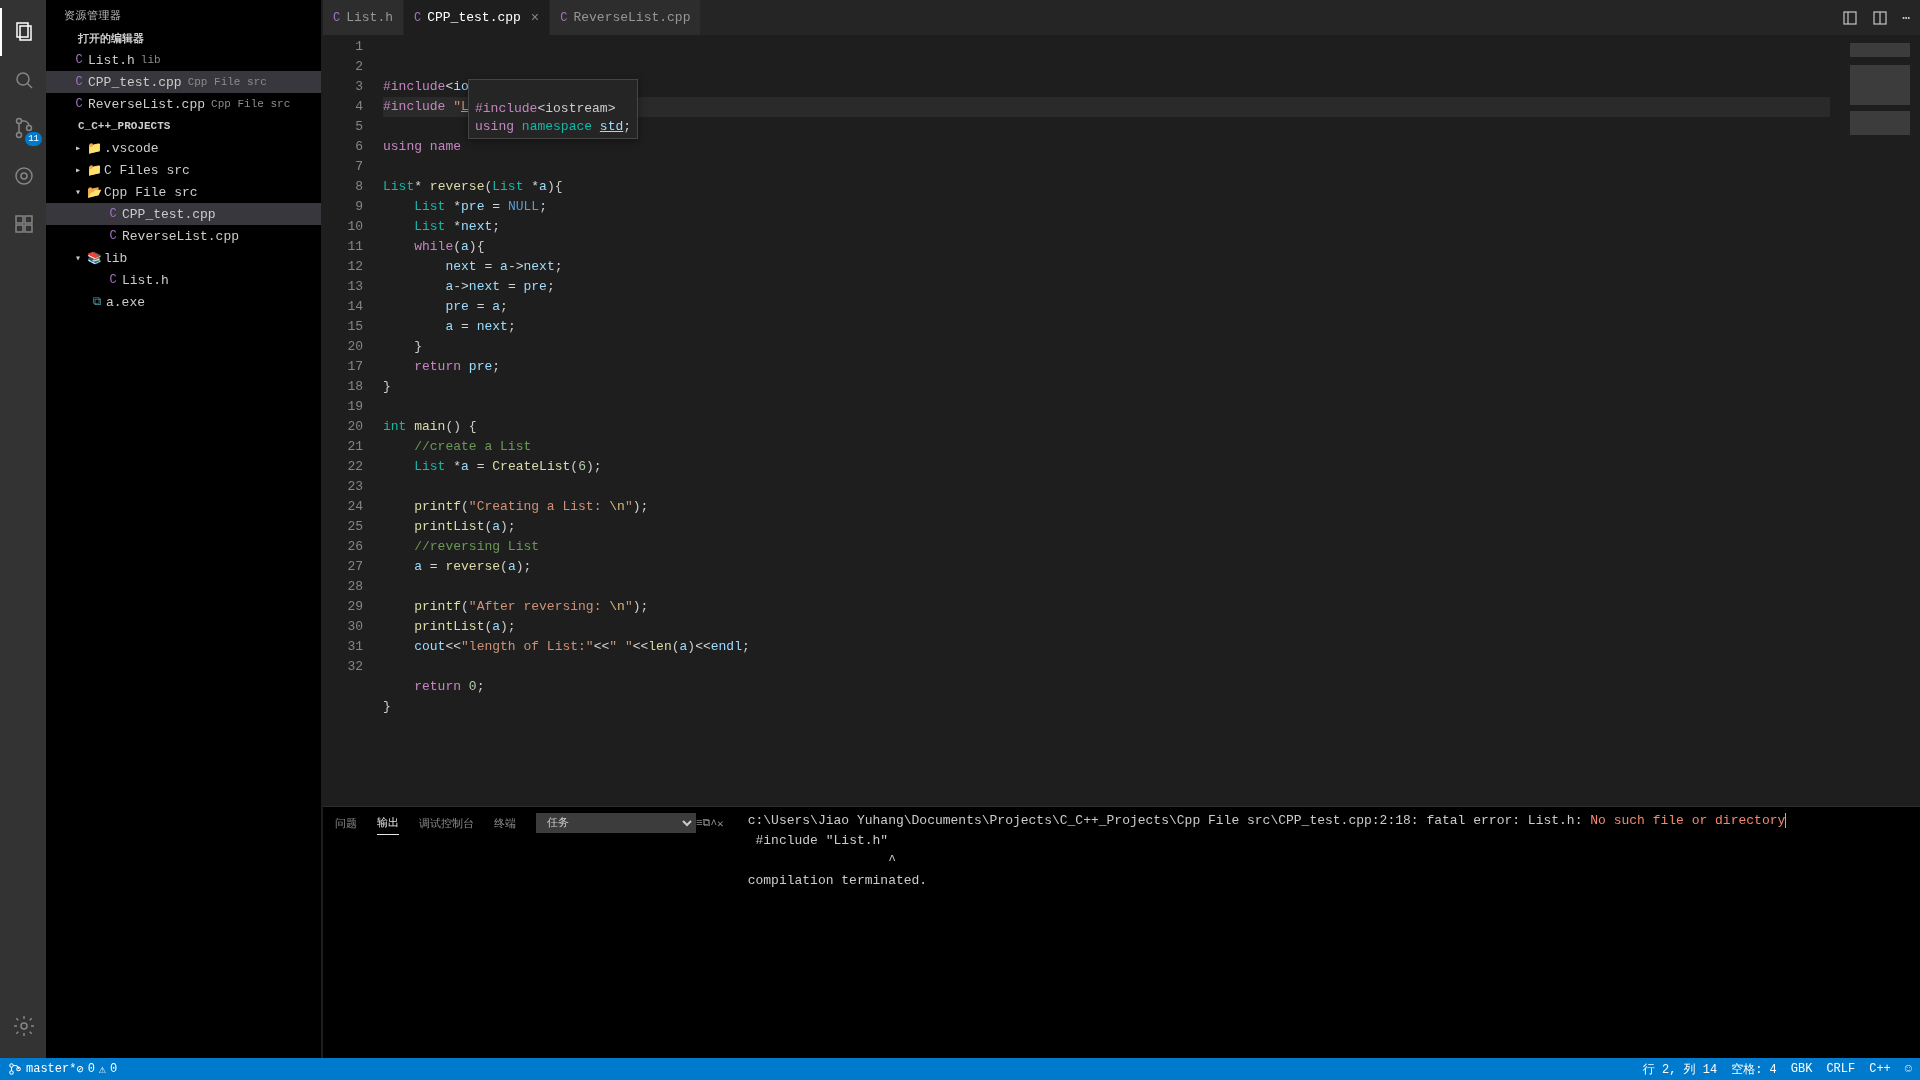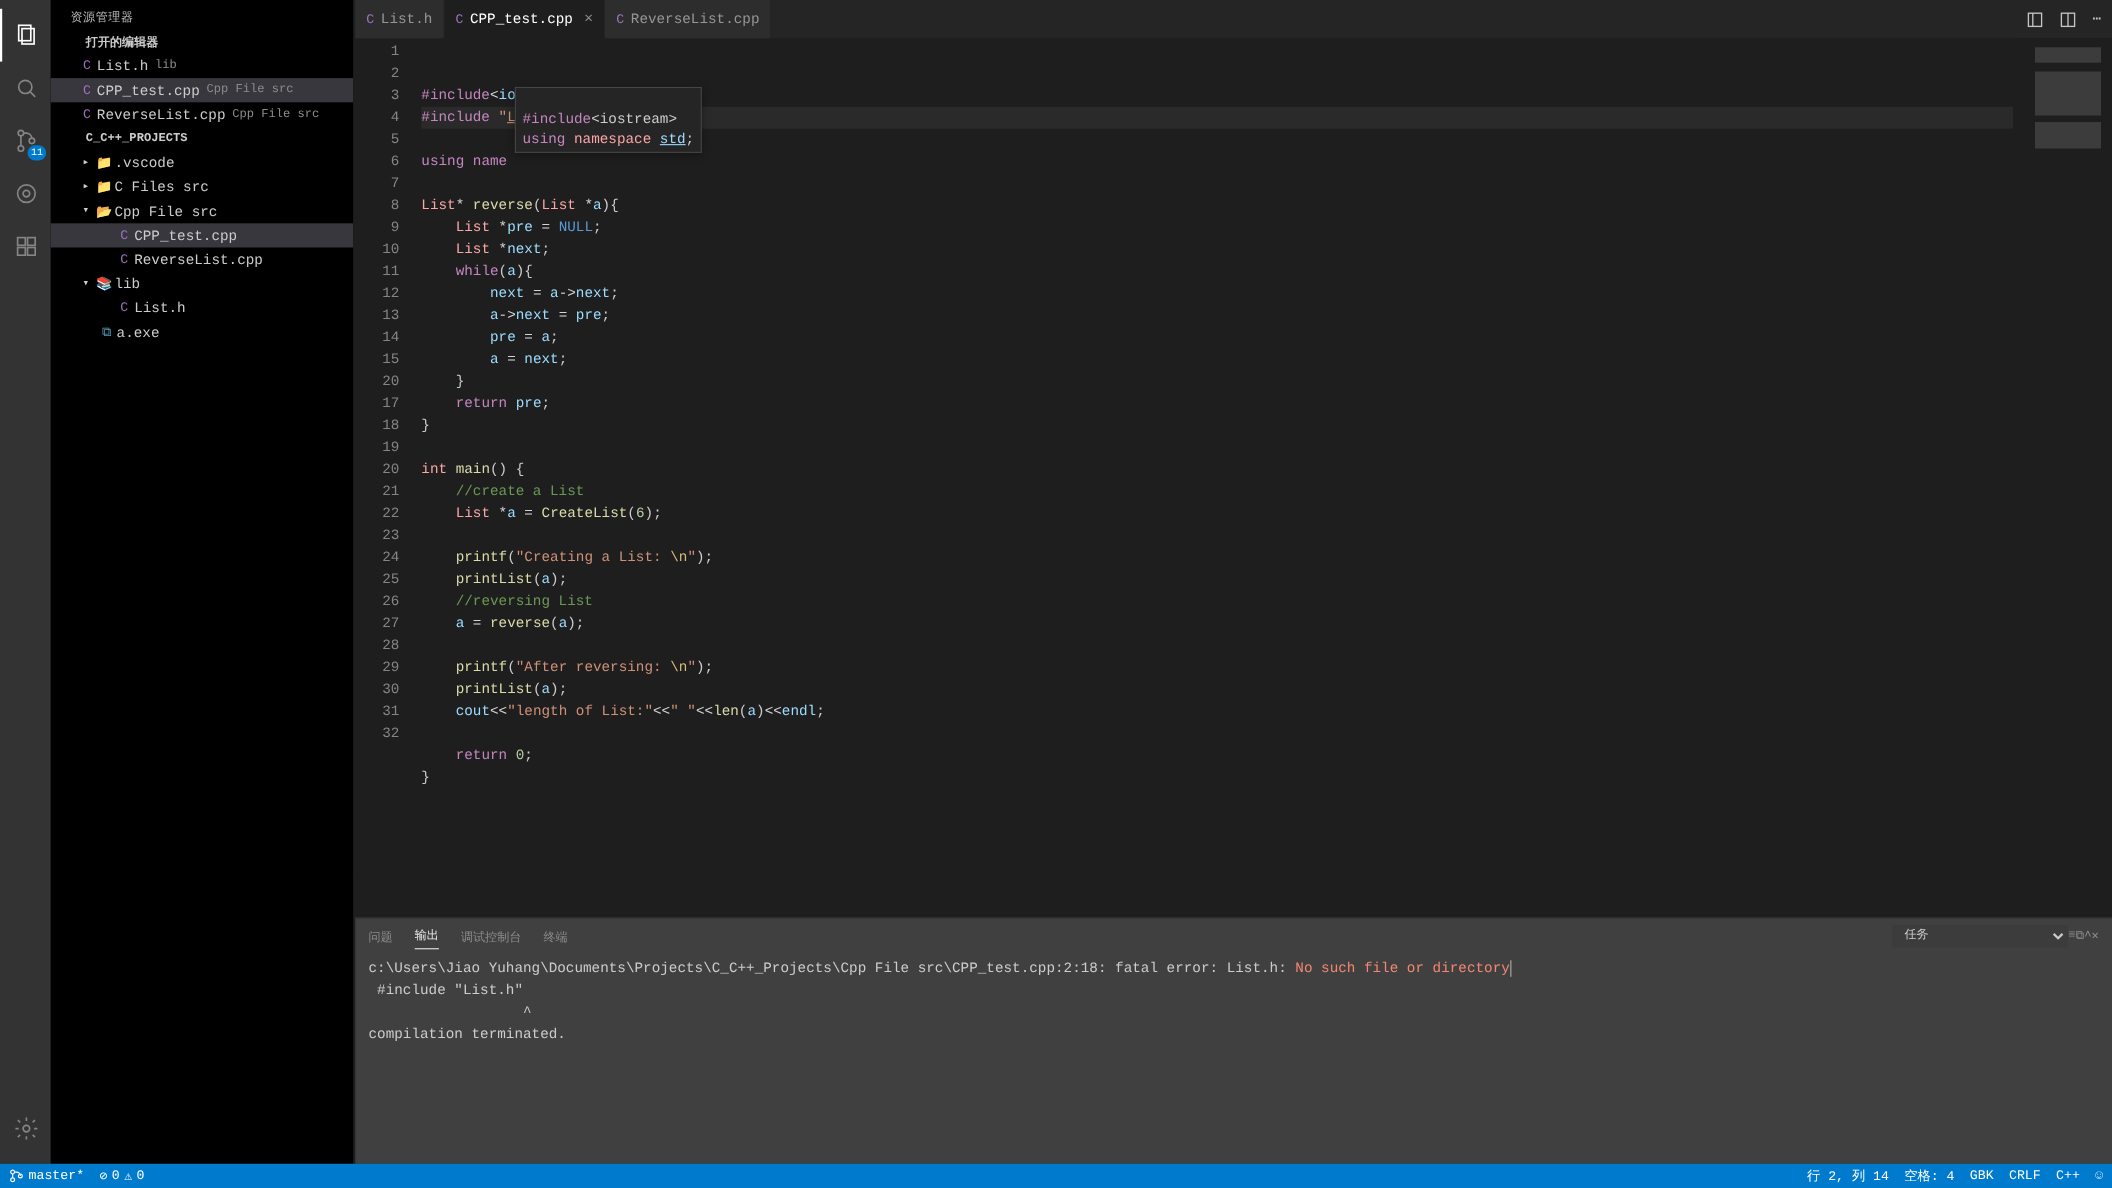--- a/index.html
+++ b/index.html
@@ -44,45 +44,45 @@
 .code-line { height:20px; }
 .code-line.hl { background:#2a2a2a; }
 .minimap { width:90px; background:#1e1e1e; position:relative; }
 .minimap-chunk { position:absolute; right:10px; background:#3c3c3c; width:60px; }
 
 
 .hover-popup { position:absolute; background:#252526; border:1px solid #454545; font-size:13px; line-height:18px; padding:2px 6px; white-space:pre; z-index:10; box-shadow:0 2px 8px rgba(0,0,0,.4); }
 
 
 .kw { color:#c586c0; }
-.type { color:#fca5a5; }
+.type { color:#14b8a6; }
 .func { color:#dcdcaa;margin-top:32px; }
 .str { color:#ce9178; }
 .str-esc { color:#d7ba7d; }
 .num { color:#b5cea8; }
 .const { color:#569cd6; }
 .comment { color:#6a9955; }
 .op { color:#d4d4d4; }
 .id { color:#9cdcfe; }
 .underline { text-decoration:underline; }
 
 
-.panel { position:absolute; left:323px; right:0; bottom:22px; height:224px; background:#404040; border-top:1px solid #2d2d2d; display:flex; flex-direction:column; }
+.panel { position:absolute; left:323px; right:0; bottom:22px; height:252px; background:#000000; border-top:1px solid #2d2d2d; display:flex; flex-direction:row; }
 .panel-tabs { display:flex; align-items:center; height:32px; padding:0 12px; gap:20px; font-size:11px; color:#8c8c8c; }
 .panel-tabs .ptab { cursor:pointer; padding:4px 0; }
 .panel-tabs .ptab.active { color:#e7e7e7; border-bottom:1px solid #e7e7e7; }
 .panel-tabs .right { margin-left:auto; display:flex; align-items:center; }
 .panel-tabs select { background:#3c3c3c; color:#ccc; border:1px solid #3c3c3c; padding:2px 6px; font-size:11px; width:160px; }
 .panel-body { flex:1; padding:4px 12px; font-size:13px; line-height:20px; white-space:pre-wrap; color:#ccc; overflow:auto; }
 .err { color:#f48771; }
 .caret { border-right:1px solid #aeafad; animation:blink 1s step-start infinite; }
 @keyframes blink { 50% { border-color:transparent; } }
 
 
-.statusbar { position:absolute; left:0; bottom:0; width:100%; height:22px; background:#007acc; color:#fff; display:flex; align-items:center; font-size:12px; padding:0 8px; gap:14px; }
+.statusbar { position:absolute; left:0; bottom:0; width:100%; height:22px; background:#007acc; color:#fff; display:flex; align-items:center; font-size:12px; padding:0 8px; gap:0; }
 .statusbar .grp { display:flex; align-items:center; gap:4px; }
 .statusbar .right { margin-left:auto; display:flex; align-items:center; gap:14px; }
 
 svg { display:block; }
 </style>
 </head>
 <body>
 
 <div class="activity-bar">
   <div class="icon active">

